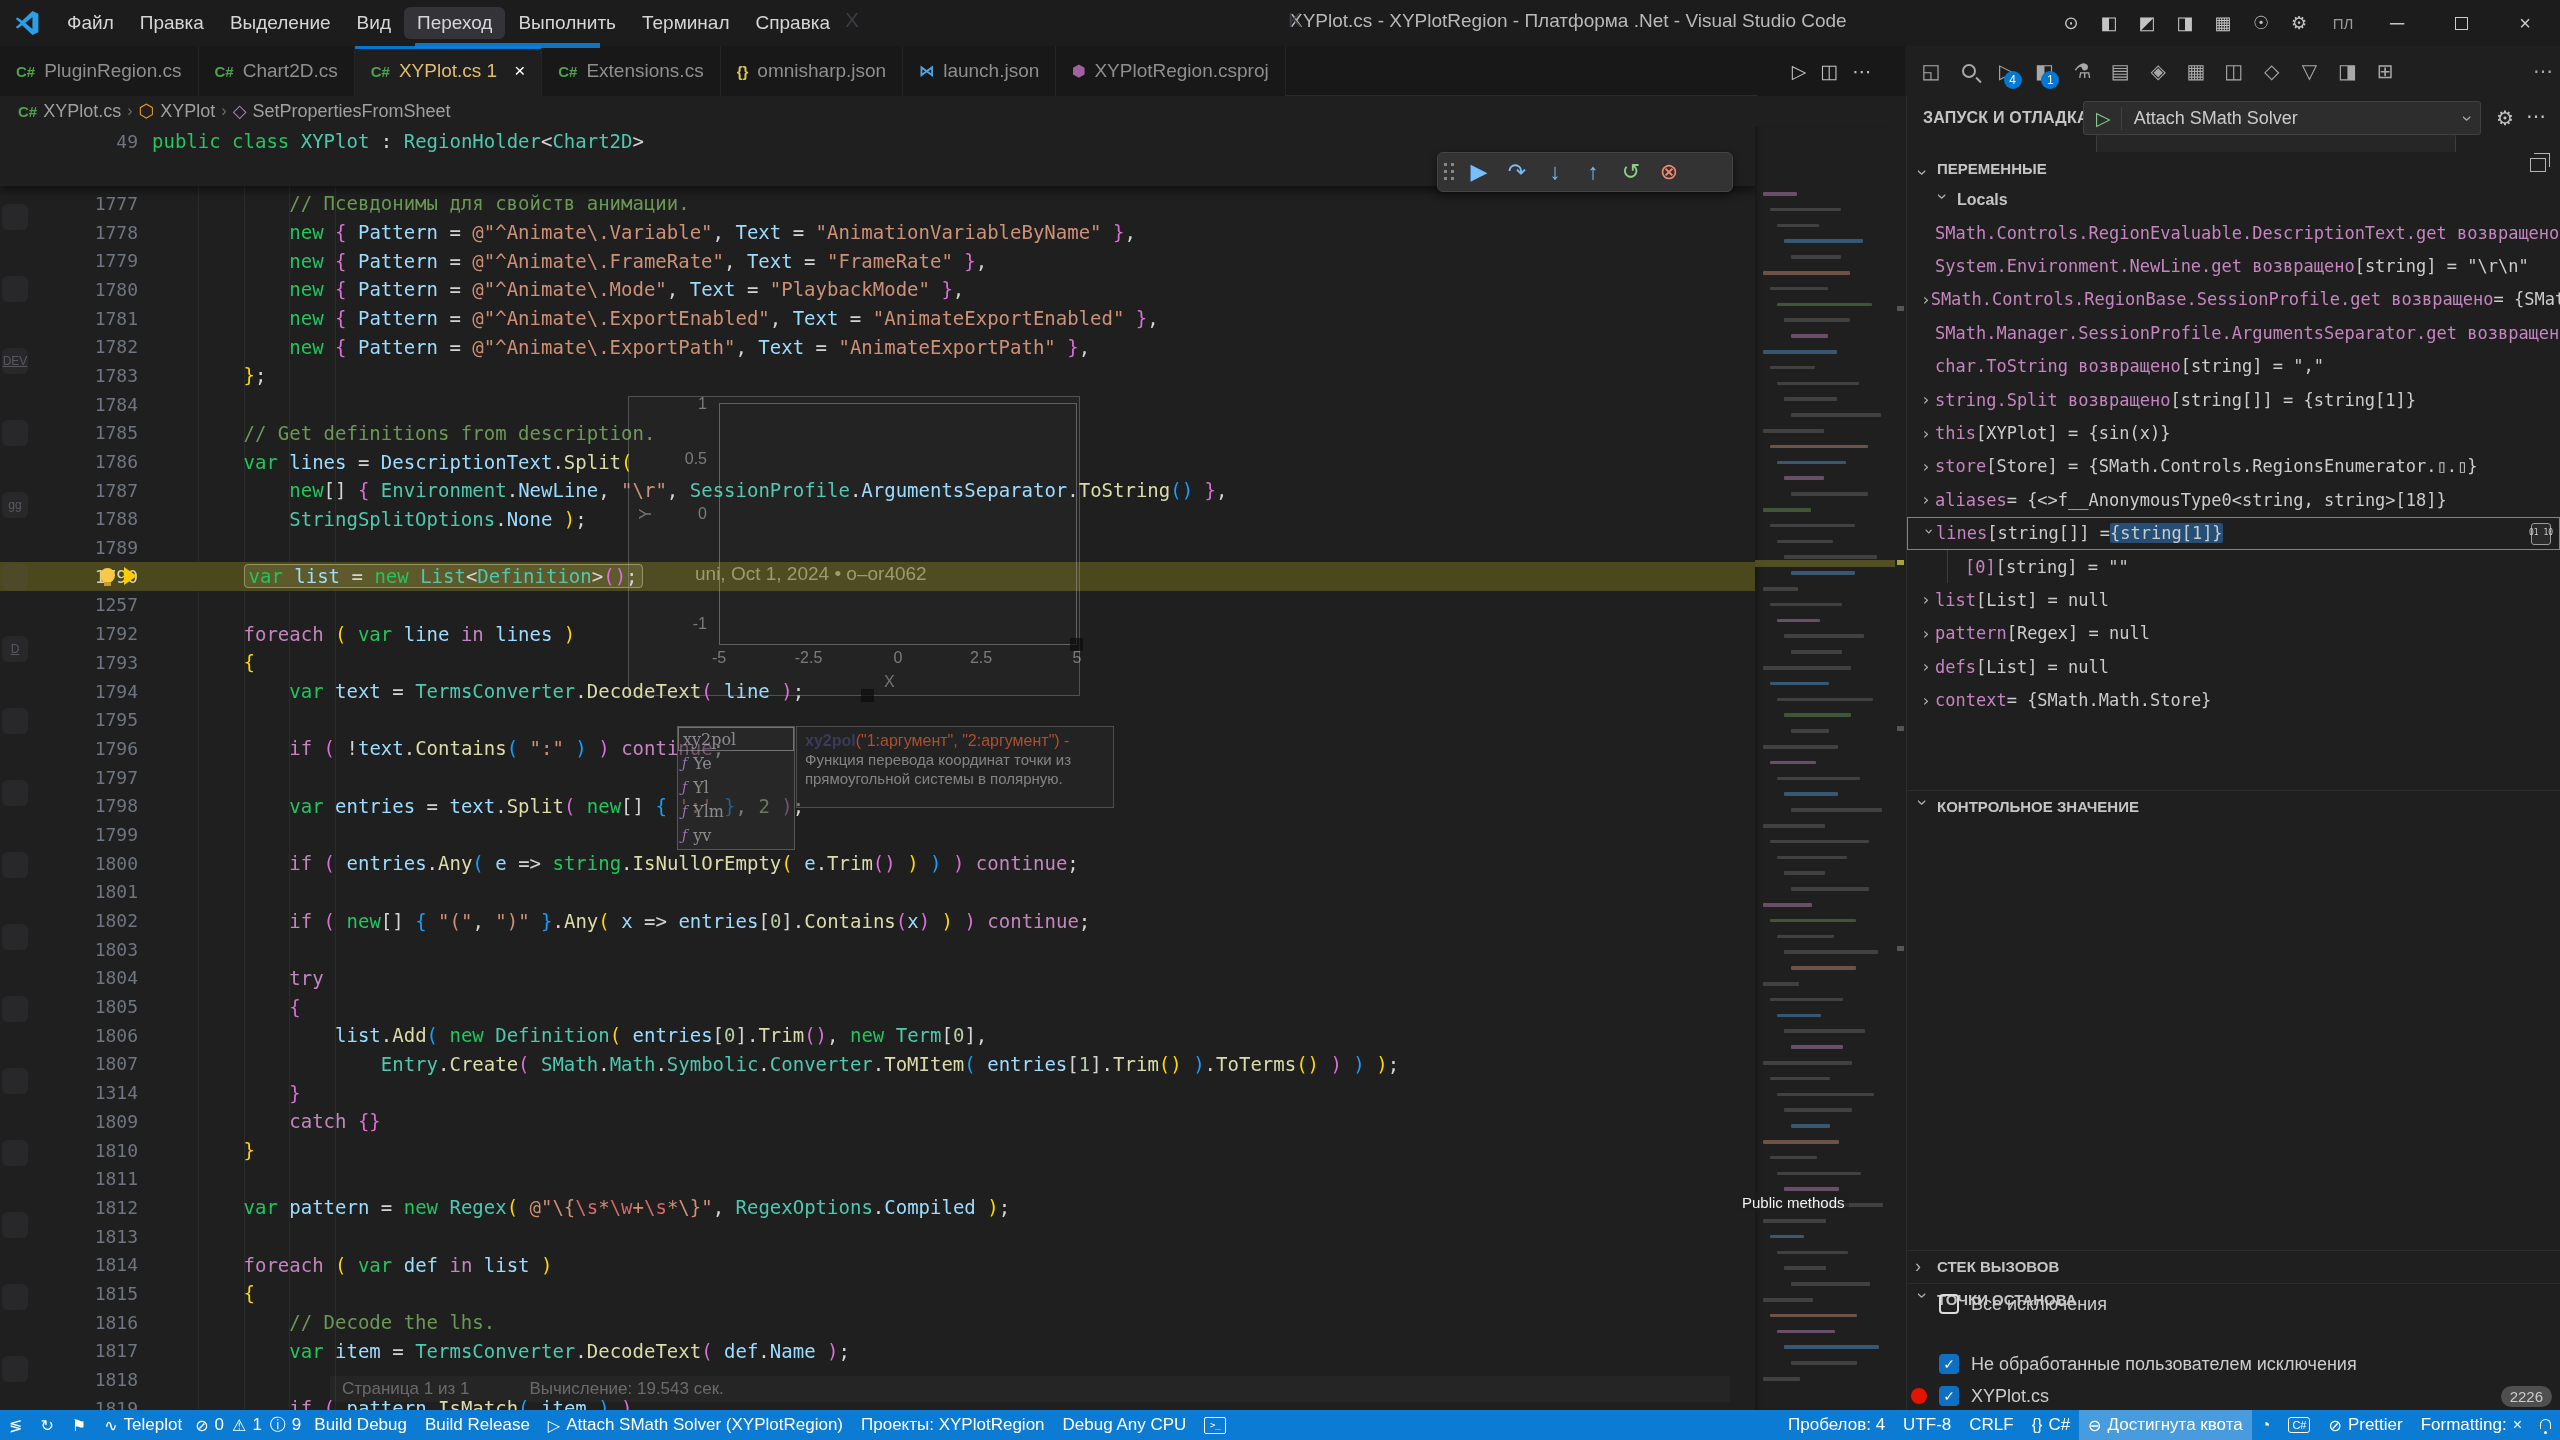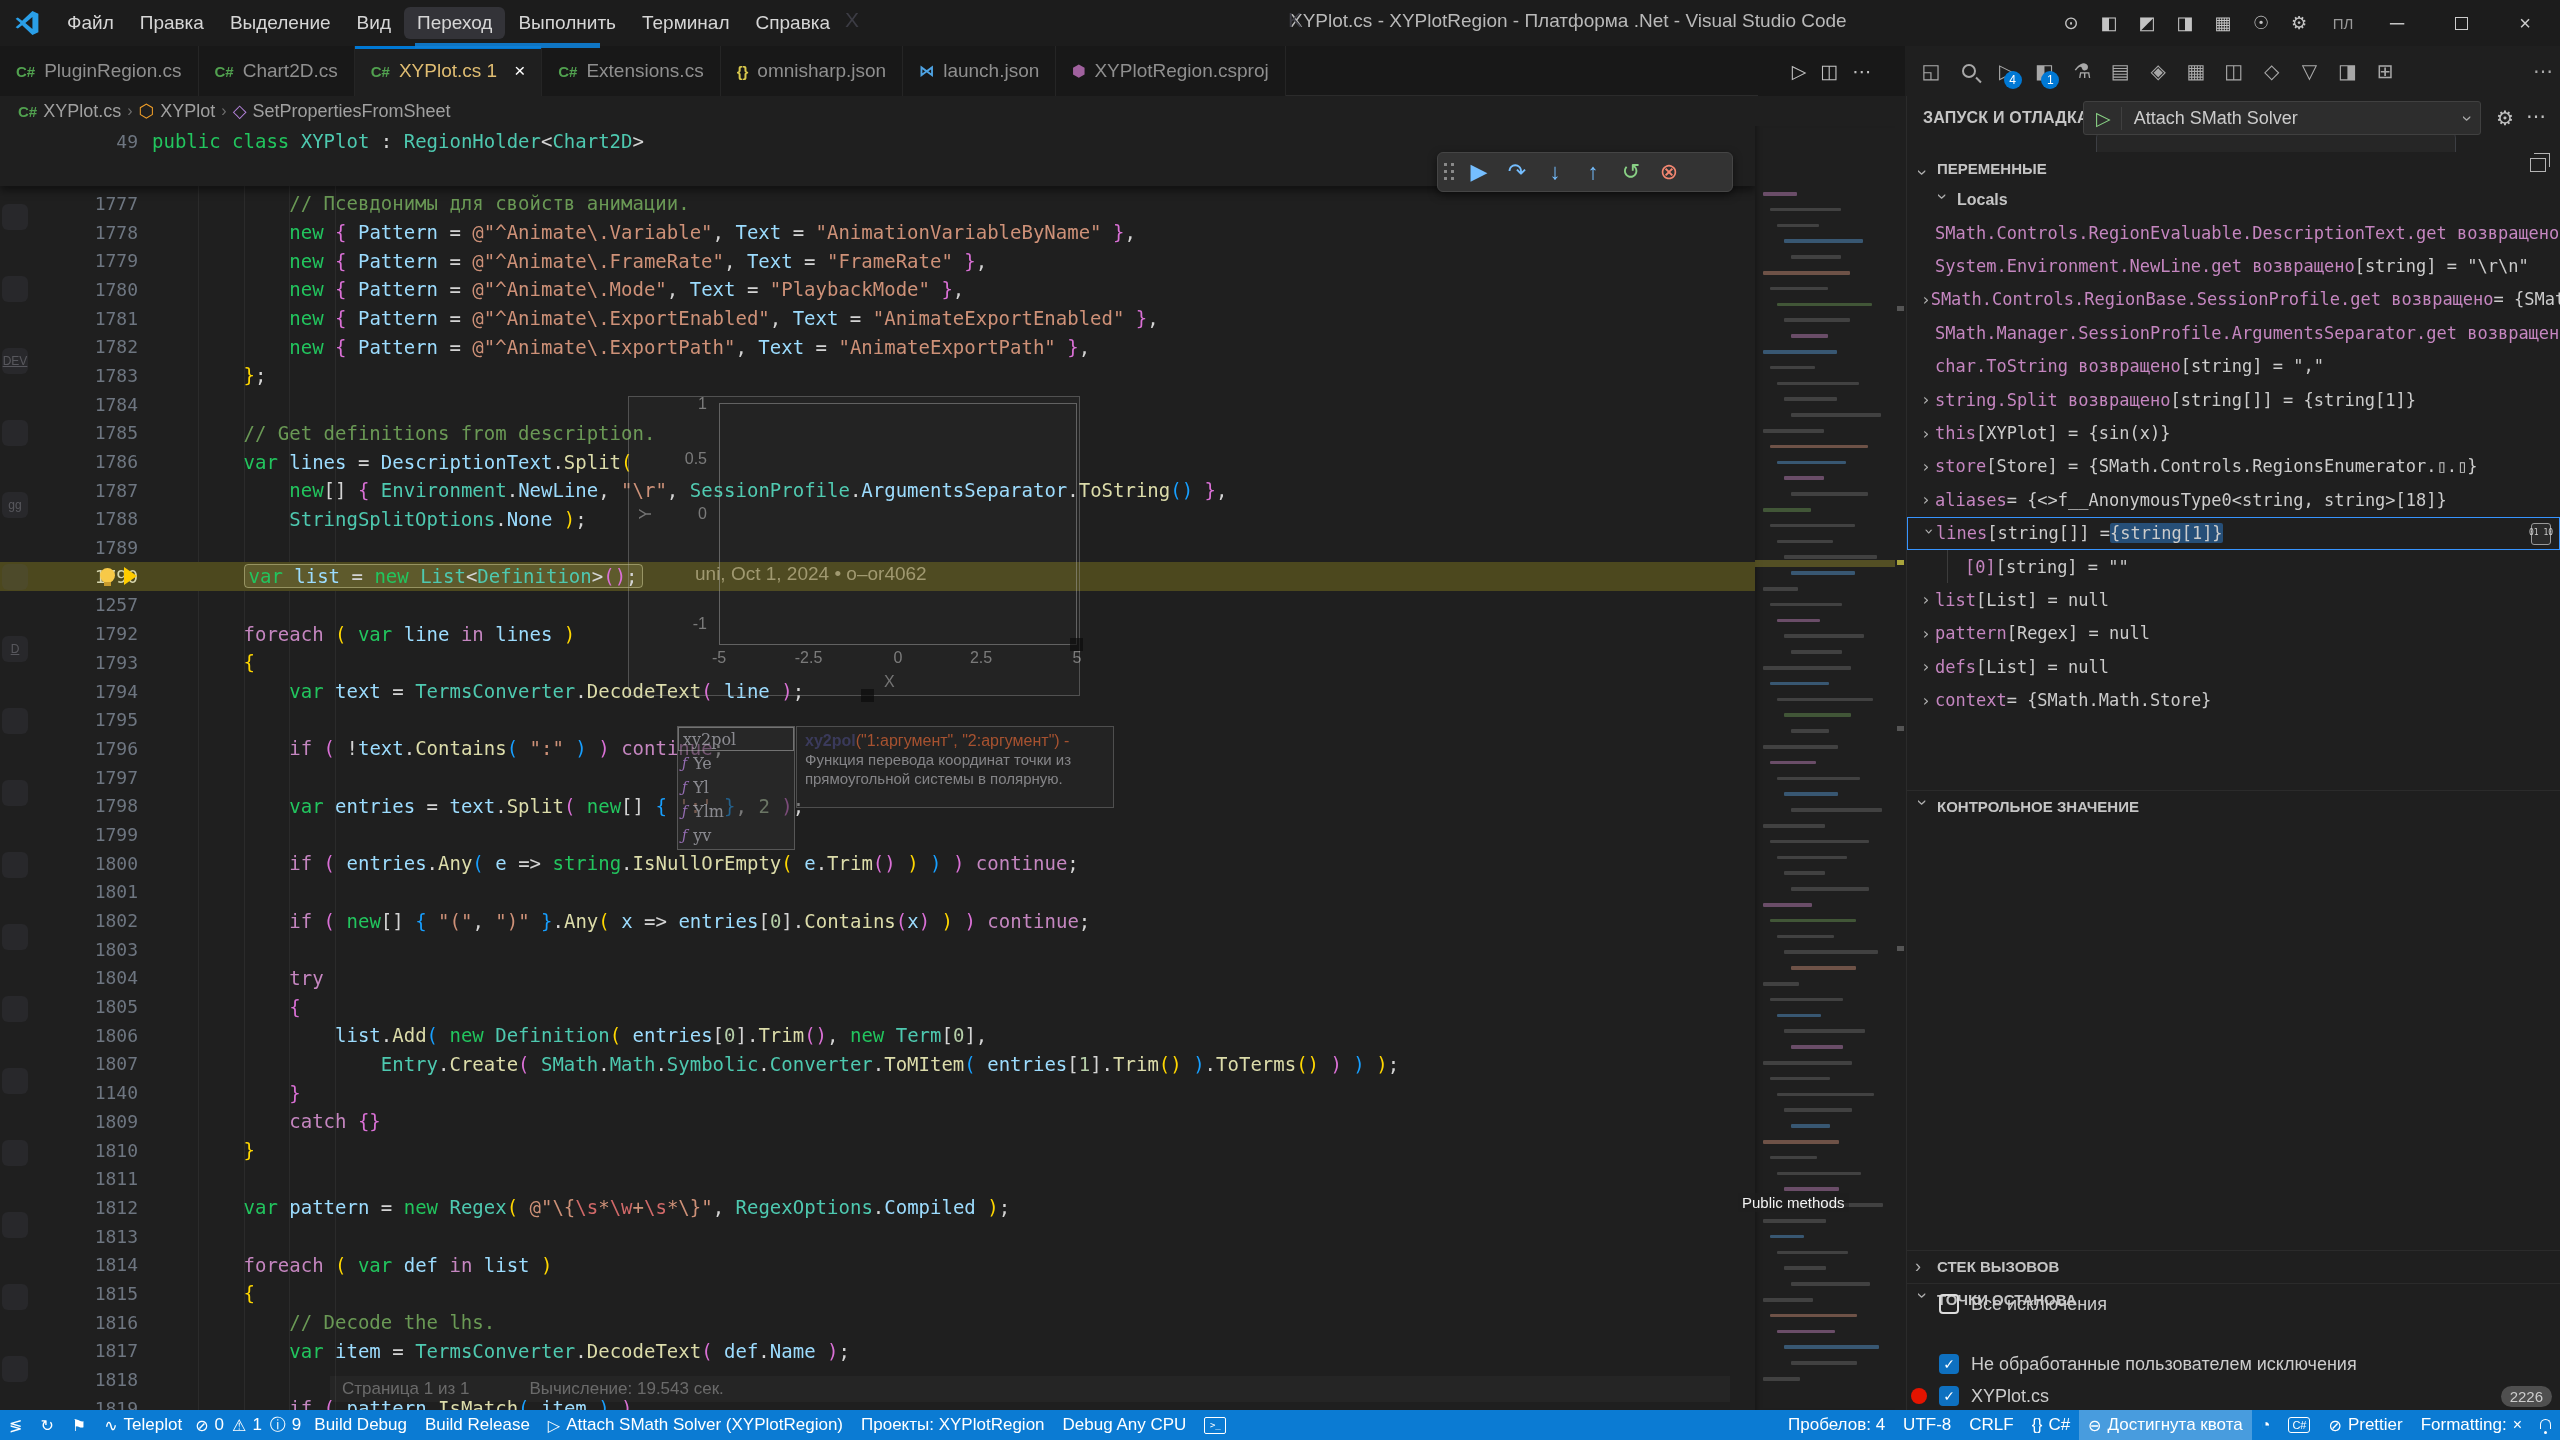--- a/index.html
+++ b/index.html
@@ -279,21 +279,21 @@
       <div class="codeline"><span class="ln">1798</span><span class="lc"><span class="tk pn">            </span><span class="tk kw">var </span><span class="tk vr">entries</span><span class="tk pn"> = </span><span class="tk vr">text</span><span class="tk pn">.</span><span class="tk fn">Split</span><span class="tk b2">( </span><span class="tk kw">new</span><span class="tk pn">[] </span><span class="tk b3">{ </span><span class="tk str">':'</span><span class="tk b3"> }</span><span class="tk pn">, </span><span class="tk nm">2</span><span class="tk b2"> )</span><span class="tk pn">;</span></span></div>
       <div class="codeline"><span class="ln">1799</span><span class="lc"></span></div>
       <div class="codeline"><span class="ln">1800</span><span class="lc"><span class="tk pn">            </span><span class="tk ctl">if </span><span class="tk b2">( </span><span class="tk vr">entries</span><span class="tk pn">.</span><span class="tk fn">Any</span><span class="tk b3">( </span><span class="tk vr">e</span><span class="tk pn"> =&gt; </span><span class="tk kw">string</span><span class="tk pn">.</span><span class="tk fn">IsNullOrEmpty</span><span class="tk b1">( </span><span class="tk vr">e</span><span class="tk pn">.</span><span class="tk fn">Trim</span><span class="tk b2">()</span><span class="tk b1"> )</span><span class="tk b3"> )</span><span class="tk b2"> ) </span><span class="tk ctl">continue</span><span class="tk pn">;</span></span></div>
       <div class="codeline"><span class="ln">1801</span><span class="lc"></span></div>
       <div class="codeline"><span class="ln">1802</span><span class="lc"><span class="tk pn">            </span><span class="tk ctl">if </span><span class="tk b2">( </span><span class="tk kw">new</span><span class="tk pn">[] </span><span class="tk b3">{ </span><span class="tk str">"("</span><span class="tk pn">, </span><span class="tk str">")"</span><span class="tk b3"> }</span><span class="tk pn">.</span><span class="tk fn">Any</span><span class="tk b1">( </span><span class="tk vr">x</span><span class="tk pn"> =&gt; </span><span class="tk vr">entries</span><span class="tk pn">[</span><span class="tk nm">0</span><span class="tk pn">].</span><span class="tk fn">Contains</span><span class="tk b2">(</span><span class="tk vr">x</span><span class="tk b2">)</span><span class="tk b1"> )</span><span class="tk b2"> ) </span><span class="tk ctl">continue</span><span class="tk pn">;</span></span></div>
       <div class="codeline"><span class="ln">1803</span><span class="lc"></span></div>
       <div class="codeline"><span class="ln">1804</span><span class="lc"><span class="tk pn">            </span><span class="tk ctl">try</span></span></div>
       <div class="codeline"><span class="ln">1805</span><span class="lc"><span class="tk pn">            </span><span class="tk b2">{</span></span></div>
       <div class="codeline"><span class="ln">1806</span><span class="lc"><span class="tk pn">                </span><span class="tk vr">list</span><span class="tk pn">.</span><span class="tk fn">Add</span><span class="tk b3">( </span><span class="tk kw">new </span><span class="tk ty">Definition</span><span class="tk b1">( </span><span class="tk vr">entries</span><span class="tk pn">[</span><span class="tk nm">0</span><span class="tk pn">].</span><span class="tk fn">Trim</span><span class="tk b2">()</span><span class="tk pn">, </span><span class="tk kw">new </span><span class="tk ty">Term</span><span class="tk pn">[</span><span class="tk nm">0</span><span class="tk pn">],</span></span></div>
       <div class="codeline"><span class="ln">1807</span><span class="lc"><span class="tk pn">                    </span><span class="tk ty">Entry</span><span class="tk pn">.</span><span class="tk fn">Create</span><span class="tk b2">( </span><span class="tk ty">SMath</span><span class="tk pn">.</span><span class="tk ty">Math</span><span class="tk pn">.</span><span class="tk ty">Symbolic</span><span class="tk pn">.</span><span class="tk ty">Converter</span><span class="tk pn">.</span><span class="tk fn">ToMItem</span><span class="tk b3">( </span><span class="tk vr">entries</span><span class="tk pn">[</span><span class="tk nm">1</span><span class="tk pn">].</span><span class="tk fn">Trim</span><span class="tk b1">()</span><span class="tk b3"> )</span><span class="tk pn">.</span><span class="tk fn">ToTerms</span><span class="tk b1">()</span><span class="tk b2"> )</span><span class="tk b3"> )</span><span class="tk b1"> )</span><span class="tk pn">;</span></span></div>
-      <div class="codeline"><span class="ln">1140</span><span class="lc"><span class="tk pn">            </span><span class="tk b2">}</span></span></div>
+      <div class="codeline"><span class="ln">1314</span><span class="lc"><span class="tk pn">            </span><span class="tk b2">}</span></span></div>
       <div class="codeline"><span class="ln">1809</span><span class="lc"><span class="tk pn">            </span><span class="tk ctl">catch </span><span class="tk b2">{}</span></span></div>
       <div class="codeline"><span class="ln">1810</span><span class="lc"><span class="tk pn">        </span><span class="tk b1">}</span></span></div>
       <div class="codeline"><span class="ln">1811</span><span class="lc"></span></div>
       <div class="codeline"><span class="ln">1812</span><span class="lc"><span class="tk pn">        </span><span class="tk kw">var </span><span class="tk vr">pattern</span><span class="tk pn"> = </span><span class="tk kw">new </span><span class="tk ty">Regex</span><span class="tk b1">( </span><span class="tk str">@"\{</span><span class="tk esc">\s</span><span class="tk str">*</span><span class="tk esc">\w</span><span class="tk str">+</span><span class="tk esc">\s</span><span class="tk str">*\}"</span><span class="tk pn">, </span><span class="tk ty">RegexOptions</span><span class="tk pn">.</span><span class="tk vr">Compiled</span><span class="tk pn"> </span><span class="tk b1">)</span><span class="tk pn">;</span></span></div>
       <div class="codeline"><span class="ln">1813</span><span class="lc"></span></div>
       <div class="codeline"><span class="ln">1814</span><span class="lc"><span class="tk pn">        </span><span class="tk ctl">foreach </span><span class="tk b1">( </span><span class="tk kw">var </span><span class="tk vr">def</span><span class="tk ctl"> in </span><span class="tk vr">list</span><span class="tk b1"> )</span></span></div>
       <div class="codeline"><span class="ln">1815</span><span class="lc"><span class="tk pn">        </span><span class="tk b1">{</span></span></div>
       <div class="codeline"><span class="ln">1816</span><span class="lc"><span class="tk pn">            </span><span class="tk cm">// Decode the lhs.</span></span></div>
       <div class="codeline"><span class="ln">1817</span><span class="lc"><span class="tk pn">            </span><span class="tk kw">var </span><span class="tk vr">item</span><span class="tk pn"> = </span><span class="tk ty">TermsConverter</span><span class="tk pn">.</span><span class="tk fn">DecodeText</span><span class="tk b2">( </span><span class="tk vr">def</span><span class="tk pn">.</span><span class="tk vr">Name</span><span class="tk b2"> )</span><span class="tk pn">;</span></span></div>
       <div class="codeline"><span class="ln">1818</span><span class="lc"></span></div>

